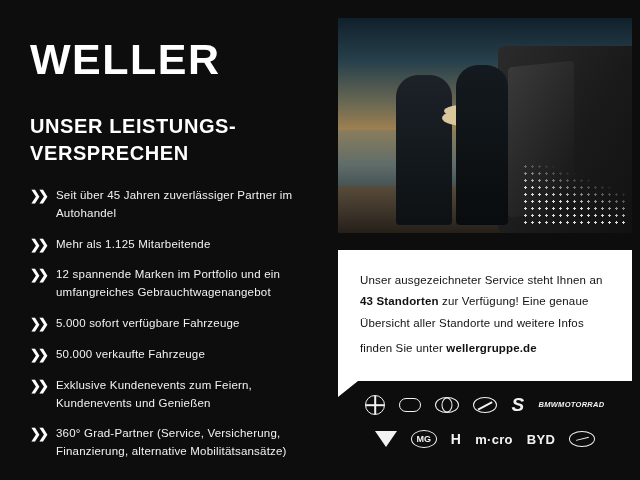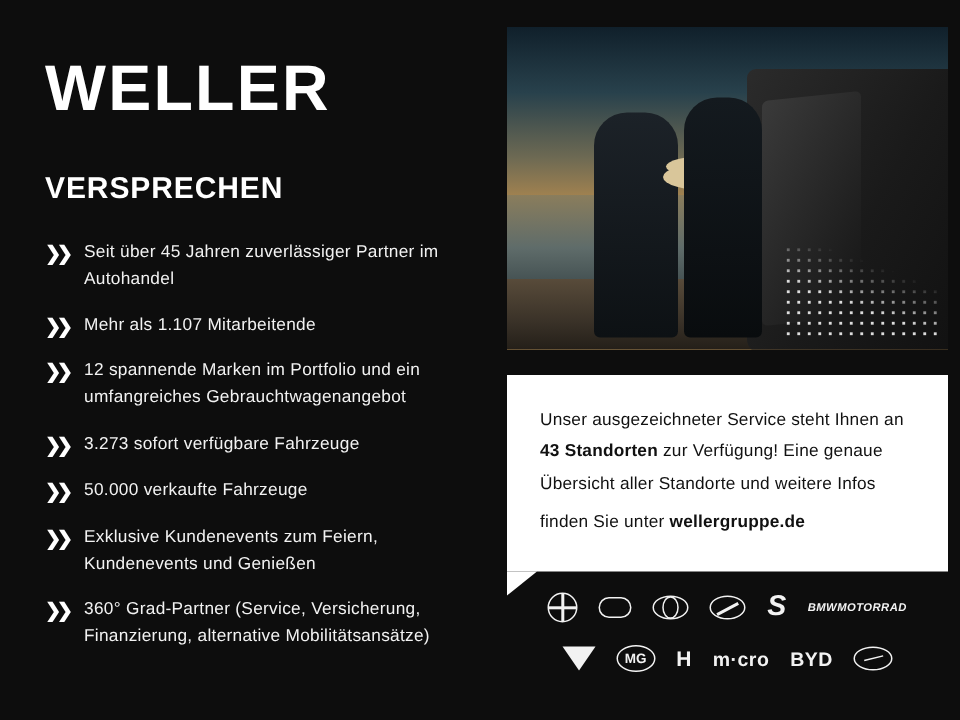--- a/index.html
+++ b/index.html
@@ -260,39 +260,40 @@
 </head>
 <body>
 
 <div id="ad">
 
   <div class="left">
 
     <div class="logo">WELLER</div>
 
     <div class="headline">
+      <div>UNSER LEISTUNGS-</div>
       <div>VERSPRECHEN</div>
     </div>
 
     <ul class="bullets">
       <li class="bullet">
         <span class="chev">❯❯</span>
         <span class="btext">Seit über 45 Jahren zuverlässiger Partner im Autohandel</span>
       </li>
       <li class="bullet">
         <span class="chev">❯❯</span>
-        <span class="btext">Mehr als 1.107 Mitarbeitende</span>
+        <span class="btext">Mehr als 1.125 Mitarbeitende</span>
       </li>
       <li class="bullet">
         <span class="chev">❯❯</span>
         <span class="btext">12 spannende Marken im Portfolio und ein umfangreiches Gebrauchtwagenangebot</span>
       </li>
       <li class="bullet">
         <span class="chev">❯❯</span>
-        <span class="btext">3.273 sofort verfügbare Fahrzeuge</span>
+        <span class="btext">5.000 sofort verfügbare Fahrzeuge</span>
       </li>
       <li class="bullet">
         <span class="chev">❯❯</span>
         <span class="btext">50.000 verkaufte Fahrzeuge</span>
       </li>
       <li class="bullet">
         <span class="chev">❯❯</span>
         <span class="btext">Exklusive Kundenevents zum Feiern, Kundenevents und Genießen</span>
       </li>
       <li class="bullet">

